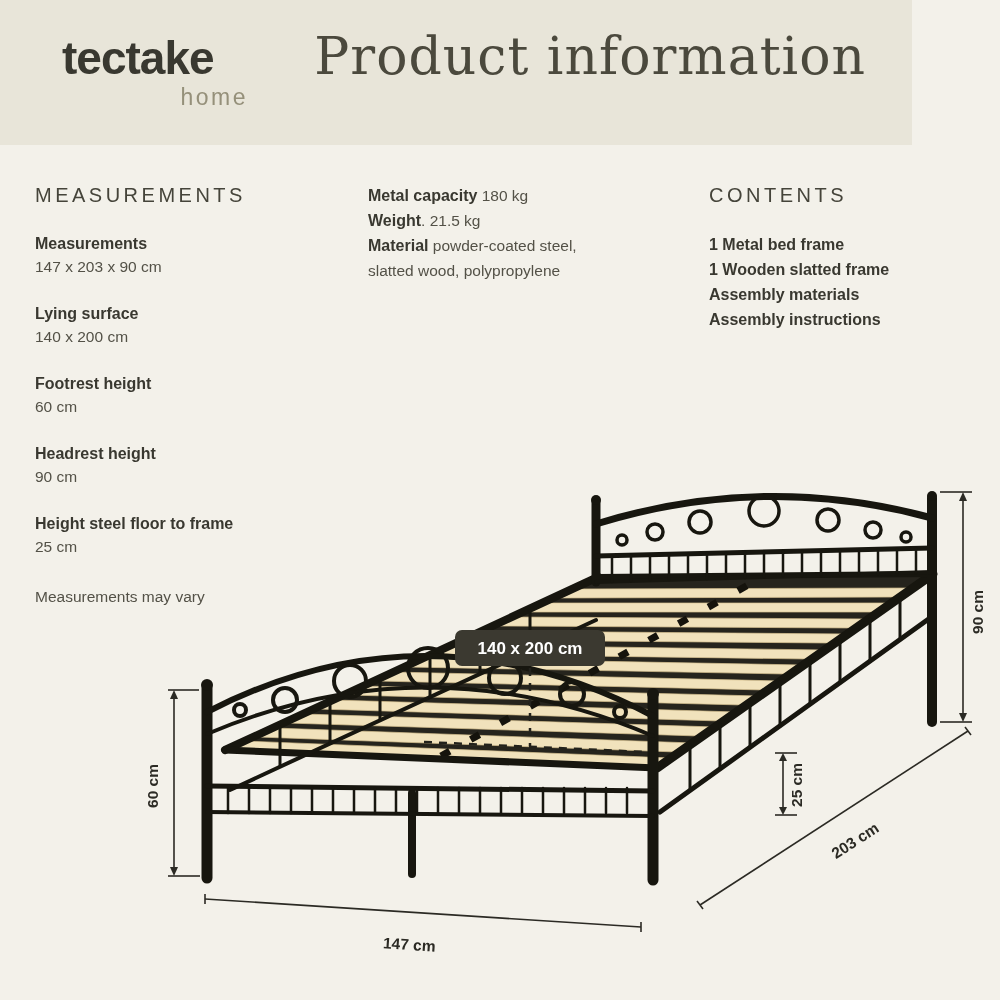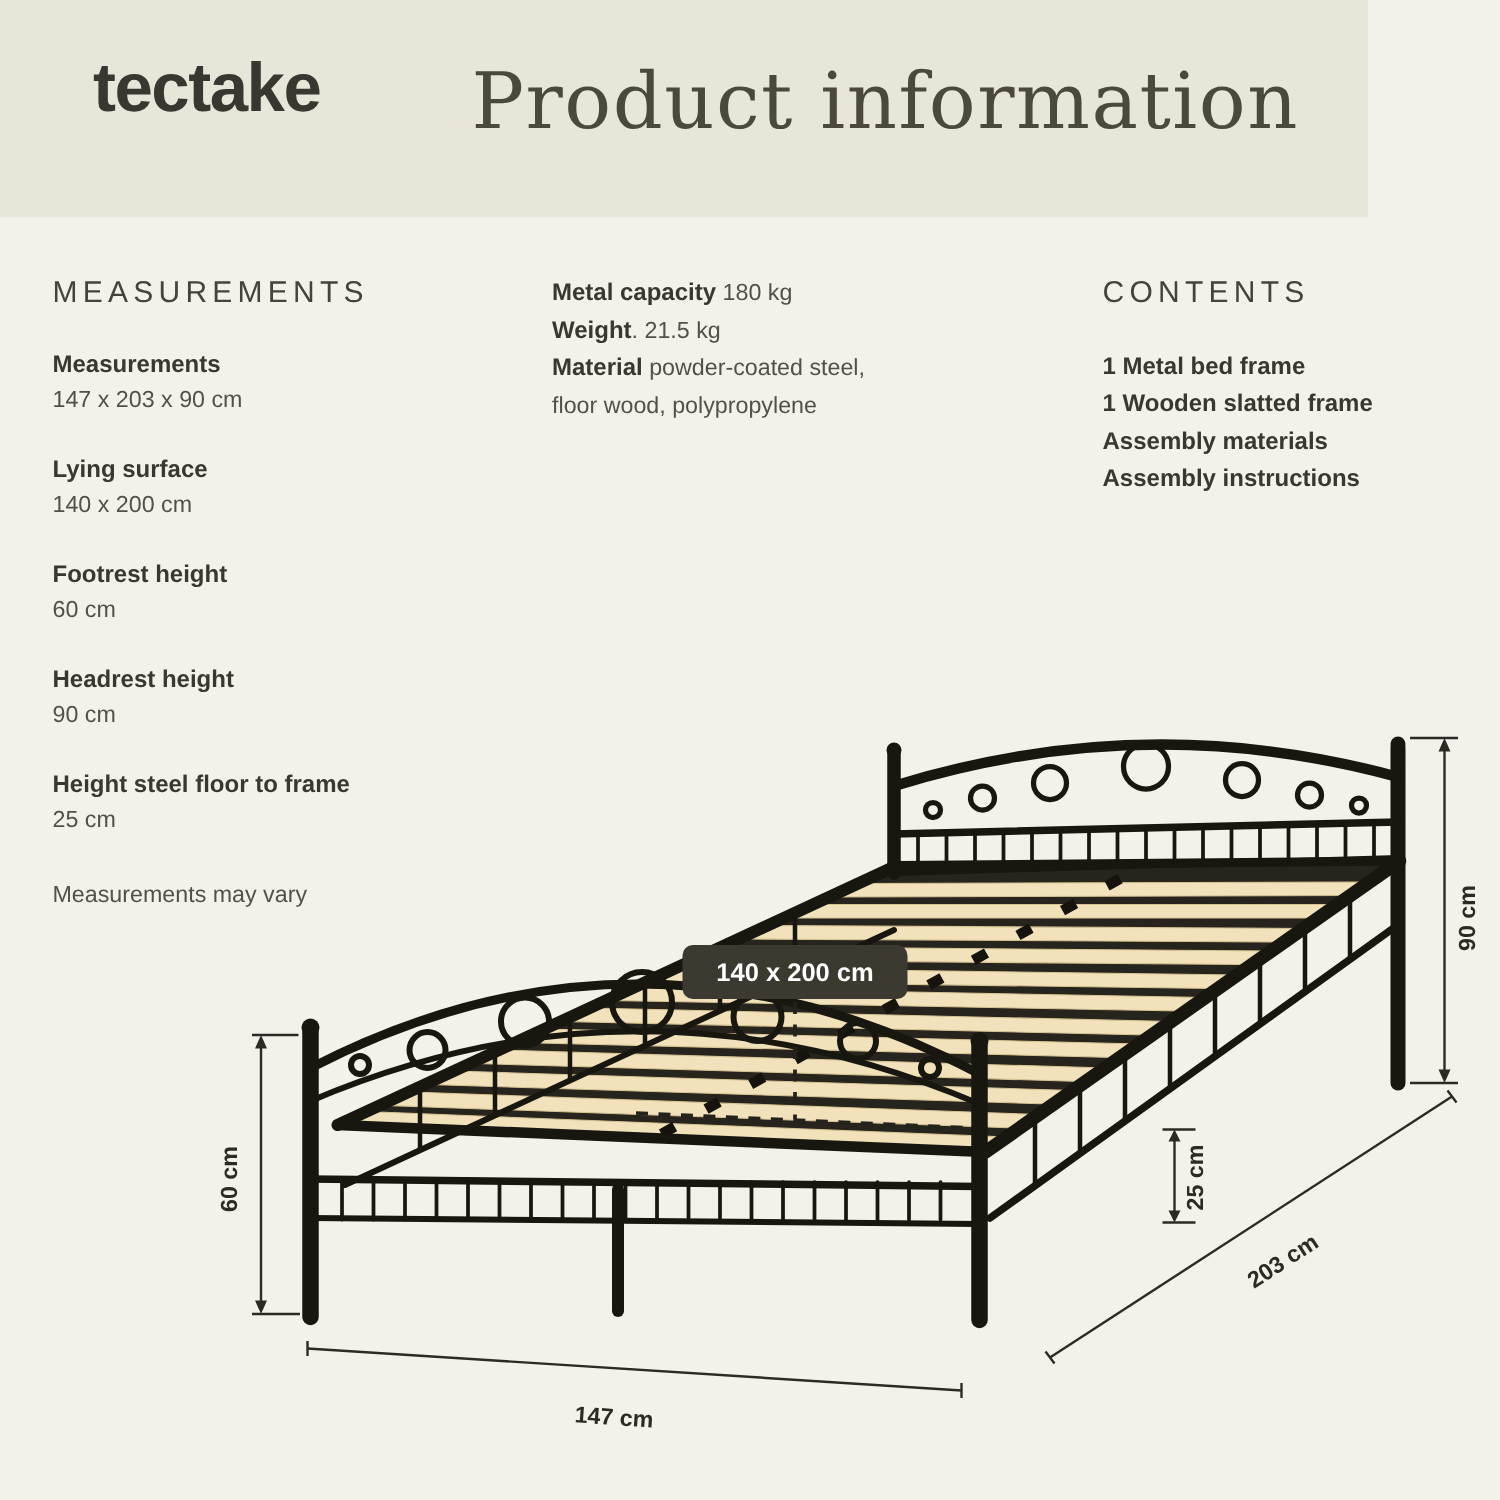--- a/index.html
+++ b/index.html
@@ -6,44 +6,45 @@
   body{
     width:1000px;height:1000px;position:relative;overflow:hidden;
     background:#f3f1ea;color:#3c3b32;
     font-family:"Liberation Sans",sans-serif;
   }
   .header{position:absolute;top:0;left:0;width:912px;height:145px;background:#e8e5d9}
   .logo{position:absolute;left:62px;top:34px;width:190px}
   .logo .brand{font-size:46px;font-weight:bold;color:#393830;letter-spacing:-1px;line-height:1.05}
   .logo .sub{font-size:23px;color:#95907a;letter-spacing:2.5px;text-align:right;margin-top:2px;padding-right:4px}
   .title{
-    position:absolute;right:46px;top:38px;
+    position:absolute;right:46px;top:26px;
     font-family:"DejaVu Serif","Liberation Serif",serif;
     font-size:52px;color:#4b493d;font-weight:500;letter-spacing:1px;
   }
   .col{position:absolute;top:183px}
   .col h2{font-size:20px;font-weight:500;letter-spacing:3.5px;color:#45443a;margin:0 0 25px 0;line-height:24px}
   .c1{left:35px;width:300px}
   .c2{left:368px;width:315px}
-  .c3{left:735px;width:255px}
+  .c3{left:709px;width:255px}
   .m-item{margin-bottom:24px}
   p.b{font-weight:bold;font-size:16px;line-height:23px;color:#393830;margin:0}
   p.v{font-size:15.5px;line-height:23px;color:#535147;margin:0}
   p.note{font-size:15.5px;color:#535147;margin:30px 0 12px 0}
   p.t-line{font-size:15.5px;line-height:25px;color:#535147;margin:0}
   p.t-line strong{font-size:16px;color:#393830}
   .c3 p.b{line-height:25px}
   svg.bed{position:absolute;left:0;top:0;pointer-events:none}
 </style>
 </head>
 <body>
 
 <div class="header">
   <div class="logo">
     <div class="brand">tectake</div>
+    <div class="sub">home</div>
   </div>
   <div class="title">Product information</div>
 </div>
 
 <div class="col c1">
   <h2>MEASUREMENTS</h2>
   <div class="m-item">
     <p class="b">Measurements</p>
     <p class="v">147 x 203 x 90 cm</p>
   </div>
@@ -63,21 +64,21 @@
     <p class="b">Height steel floor to frame</p>
     <p class="v">25 cm</p>
   </div>
   <p class="note">Measurements may vary</p>
 </div>
 
 <div class="col c2">
   <p class="t-line"><strong>Metal capacity</strong><span> 180 kg</span></p>
   <p class="t-line"><strong>Weight</strong><span>. 21.5 kg</span></p>
   <p class="t-line"><strong>Material</strong><span> powder-coated steel,</span></p>
-  <p class="t-line"><strong></strong><span>floor wood, polypropylene</span></p>
+  <p class="t-line"><strong></strong><span>slatted wood, polypropylene</span></p>
 </div>
 
 <div class="col c3">
   <h2>CONTENTS</h2>
   <p class="b">1 Metal bed frame</p>
   <p class="b">1 Wooden slatted frame</p>
   <p class="b">Assembly materials</p>
   <p class="b">Assembly instructions</p>
 </div>
 

